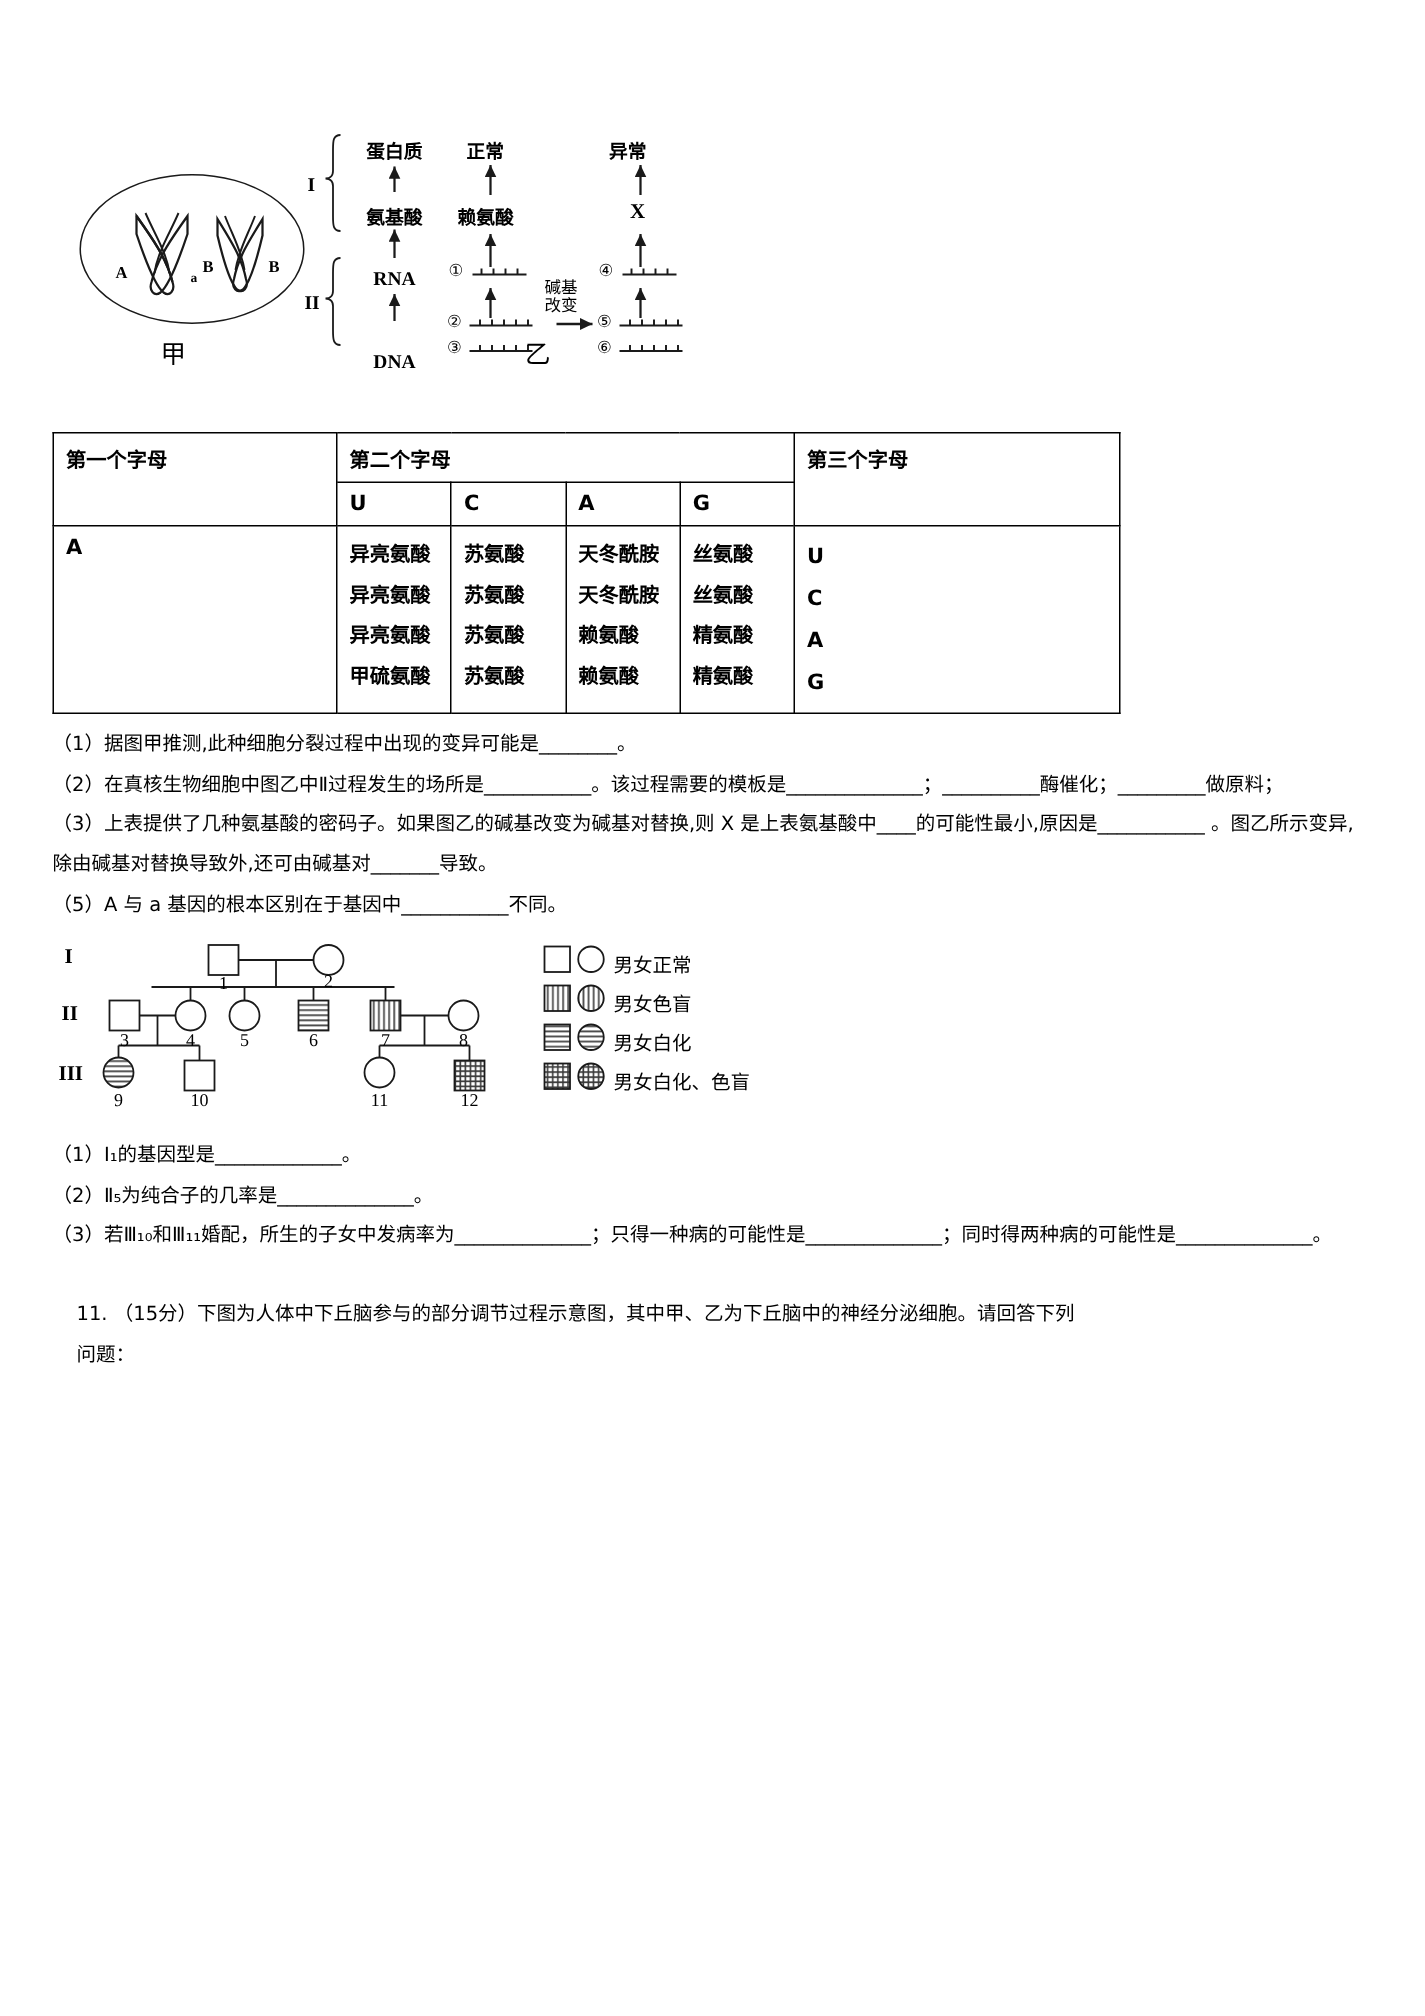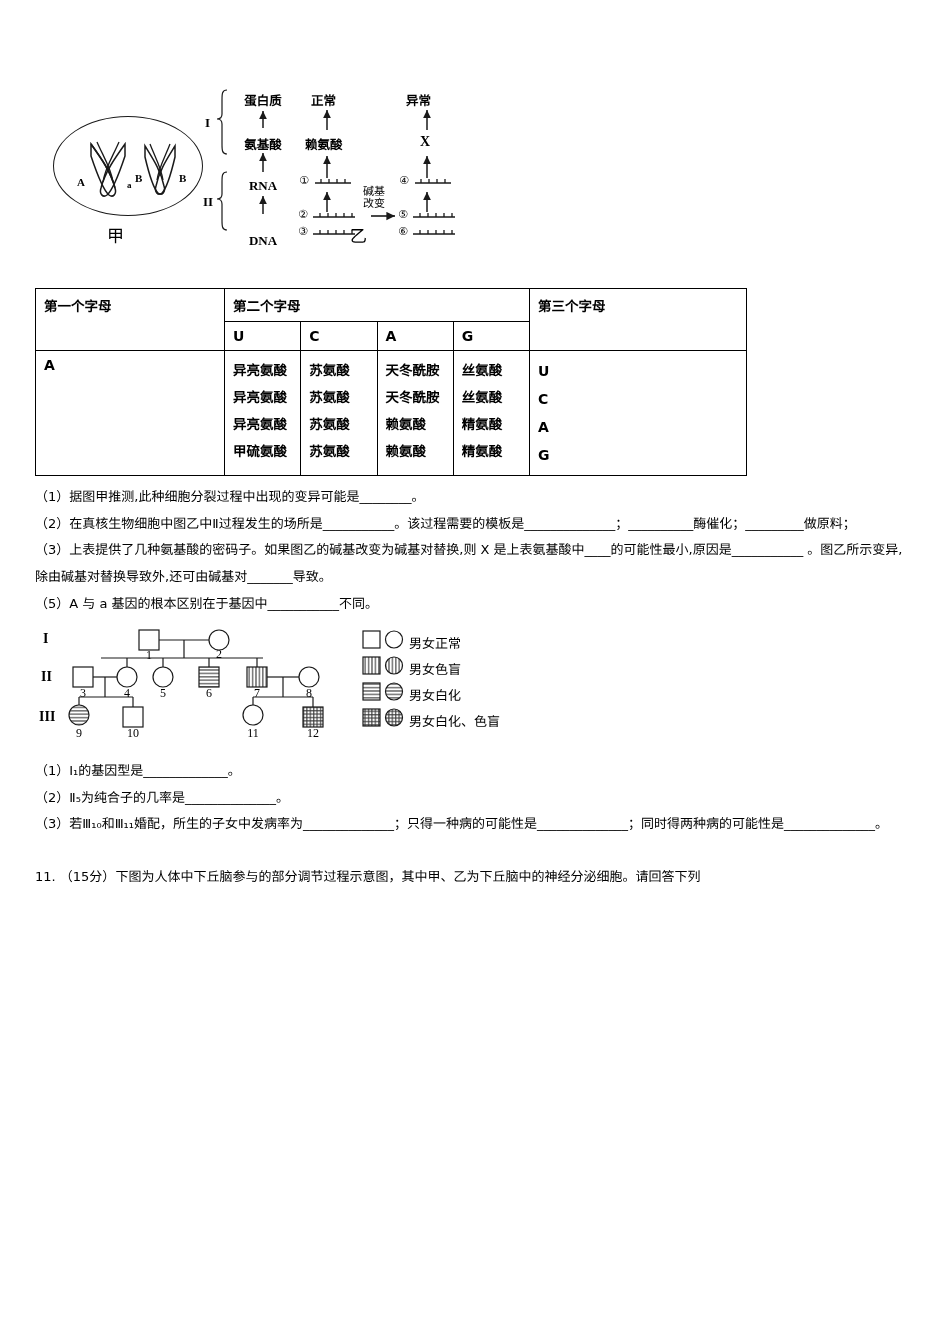--- a/index.html
+++ b/index.html
@@ -154,21 +154,21 @@
     font-family: "DejaVu Sans", sans-serif;
     font-size: 13px;
     line-height: 2.05;
     margin: 0;
     text-align: left;
   }
   .q-block { margin-top: 8px; }
   .q-block p { margin: 0; }
 
   .q10-head { margin-top: 14px; }
-  .q11-head { margin-top: 26px; }
+  .q11-head { margin-top: 26px; margin-left: 16px; }
 
   
   .pedigree-wrap {
     position: relative;
     height: 125px;
     margin-top: 8px;
     margin-left: 6px;
   }
   .gen-label {
     position: absolute;
@@ -506,15 +506,16 @@
     <p class="qtext">（1）Ⅰ₁的基因型是_____________。</p>
     <p class="qtext">（2）Ⅱ₅为纯合子的几率是______________。</p>
     <p class="qtext">（3）若Ⅲ₁₀和Ⅲ₁₁婚配，所生的子女中发病率为______________；只得一种病的可能性是______________；同时得两种病的可能性是______________。</p>
   </div>
 
   <div class="q-block q11-head">
     <p class="qtext">
       <span>11.</span>
       <span>（15分）</span><span>下图为人体中下丘脑参与的部分调节过程示意图，其中甲、乙为下丘脑中的神经分泌细胞。请回答下列</span>
     </p>
+    <p class="qtext">问题：</p>
   </div>
 
 </div>
 
 </body></html>

